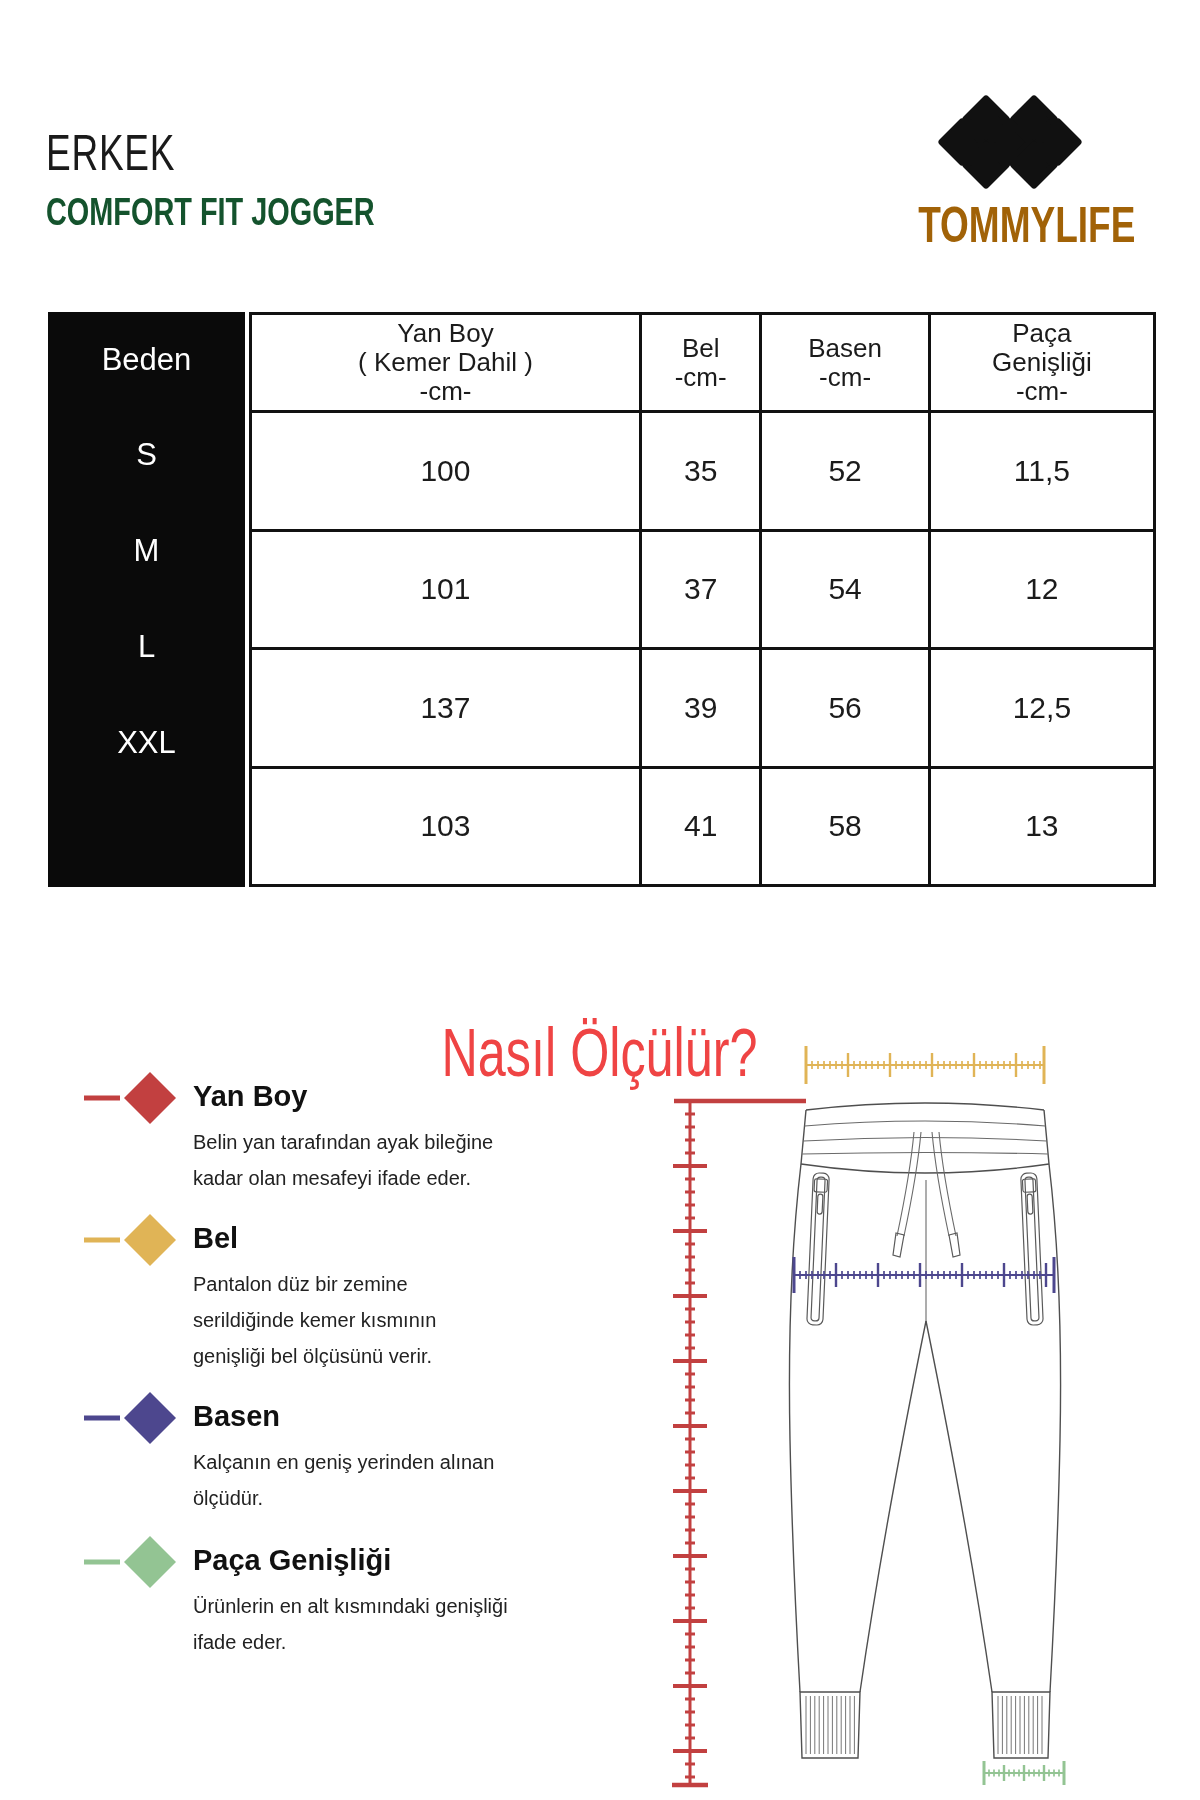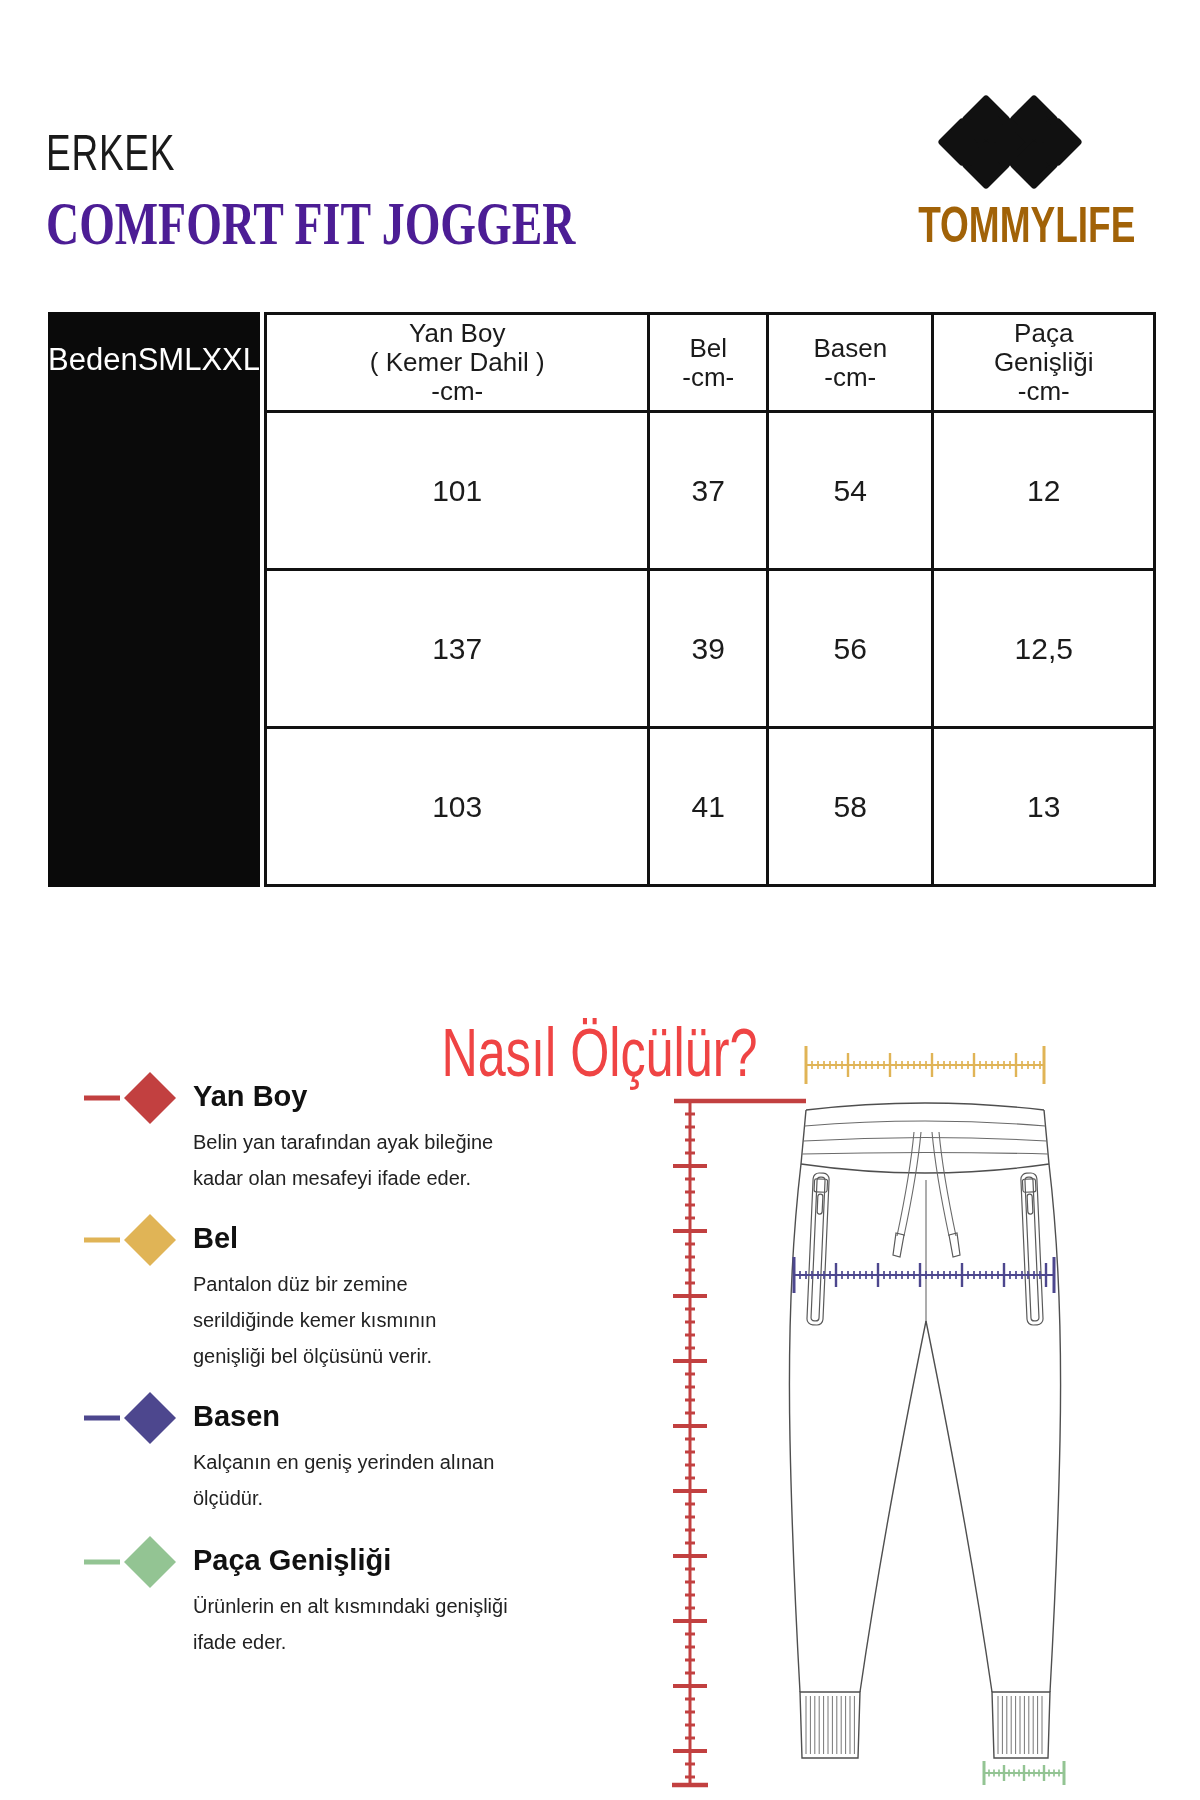--- a/index.html
+++ b/index.html
@@ -6,28 +6,28 @@
   body{
     width:1200px;height:1800px;position:relative;background:#ffffff;
     font-family:"Liberation Sans","DejaVu Sans",sans-serif;color:#1b1b1b;overflow:hidden;
   }
   .cond{display:inline-block;transform:scaleX(.74);transform-origin:0 50%;white-space:nowrap;}
   .cond-c{display:inline-block;transform:scaleX(.74);transform-origin:50% 50%;white-space:nowrap;}
 
   
   .product{position:absolute;left:46px;top:128px;}
   .product-gender{font-size:50px;font-weight:400;letter-spacing:1px;color:#1a1a1a;line-height:1;}
-  .product-title{font-size:62px;font-weight:800;color:#4c1d95;line-height:1;margin-top:14px;letter-spacing:0;font-family:Liberation Serif, serif;}
+  .product-title{font-size:39px;font-weight:800;color:#14532d;line-height:1;margin-top:14px;letter-spacing:0;}
   .brand{position:absolute;left:880px;top:92px;width:260px;text-align:center;}
   .brand-logo{display:block;margin:0 auto;}
   .brand-name{font-size:50px;font-weight:800;color:#a16207;line-height:1;margin-top:8px;}
 
   
   .size-table{position:absolute;left:48px;top:312px;width:1108px;height:575px;display:flex;}
-  .beden-col{width:212px;margin-right:4px;background:#0a0a0a;color:#fff;display:flex;flex-direction:row;}
+  .beden-col{width:197px;margin-right:4px;background:#0a0a0a;color:#fff;display:flex;flex-direction:column;}
   .beden-head{height:95px;display:flex;align-items:center;justify-content:center;font-size:31px;font-weight:500;}
   .beden-cell{height:96px;display:flex;align-items:center;justify-content:center;font-size:31px;font-weight:500;}
   table.data-table{flex:1;border-collapse:collapse;table-layout:fixed;}
   table.data-table th,table.data-table td{border:3px solid #111;text-align:center;vertical-align:middle;padding:0;}
   table.data-table th{height:95px;font-size:26px;font-weight:500;line-height:29px;}
   table.data-table td{height:96px;font-size:30px;font-weight:500;}
   table.data-table th span{display:block;}
 
   
   .measure-title{position:absolute;left:0;top:962px;width:1200px;text-align:center;
@@ -95,20 +95,26 @@
             <span>-cm-</span>
         </th>
         <th>
           <span>Paça</span>
             <span>Genişliği</span>
             <span>-cm-</span>
         </th>
       </tr>
     </thead>
     <tbody>
+      <tr>
+        <td>100</td>
+        <td>35</td>
+        <td>52</td>
+        <td>11,5</td>
+      </tr>
       <tr>
         <td>101</td>
         <td>37</td>
         <td>54</td>
         <td>12</td>
       </tr>
       <tr>
         <td>137</td>
         <td>39</td>
         <td>56</td>

